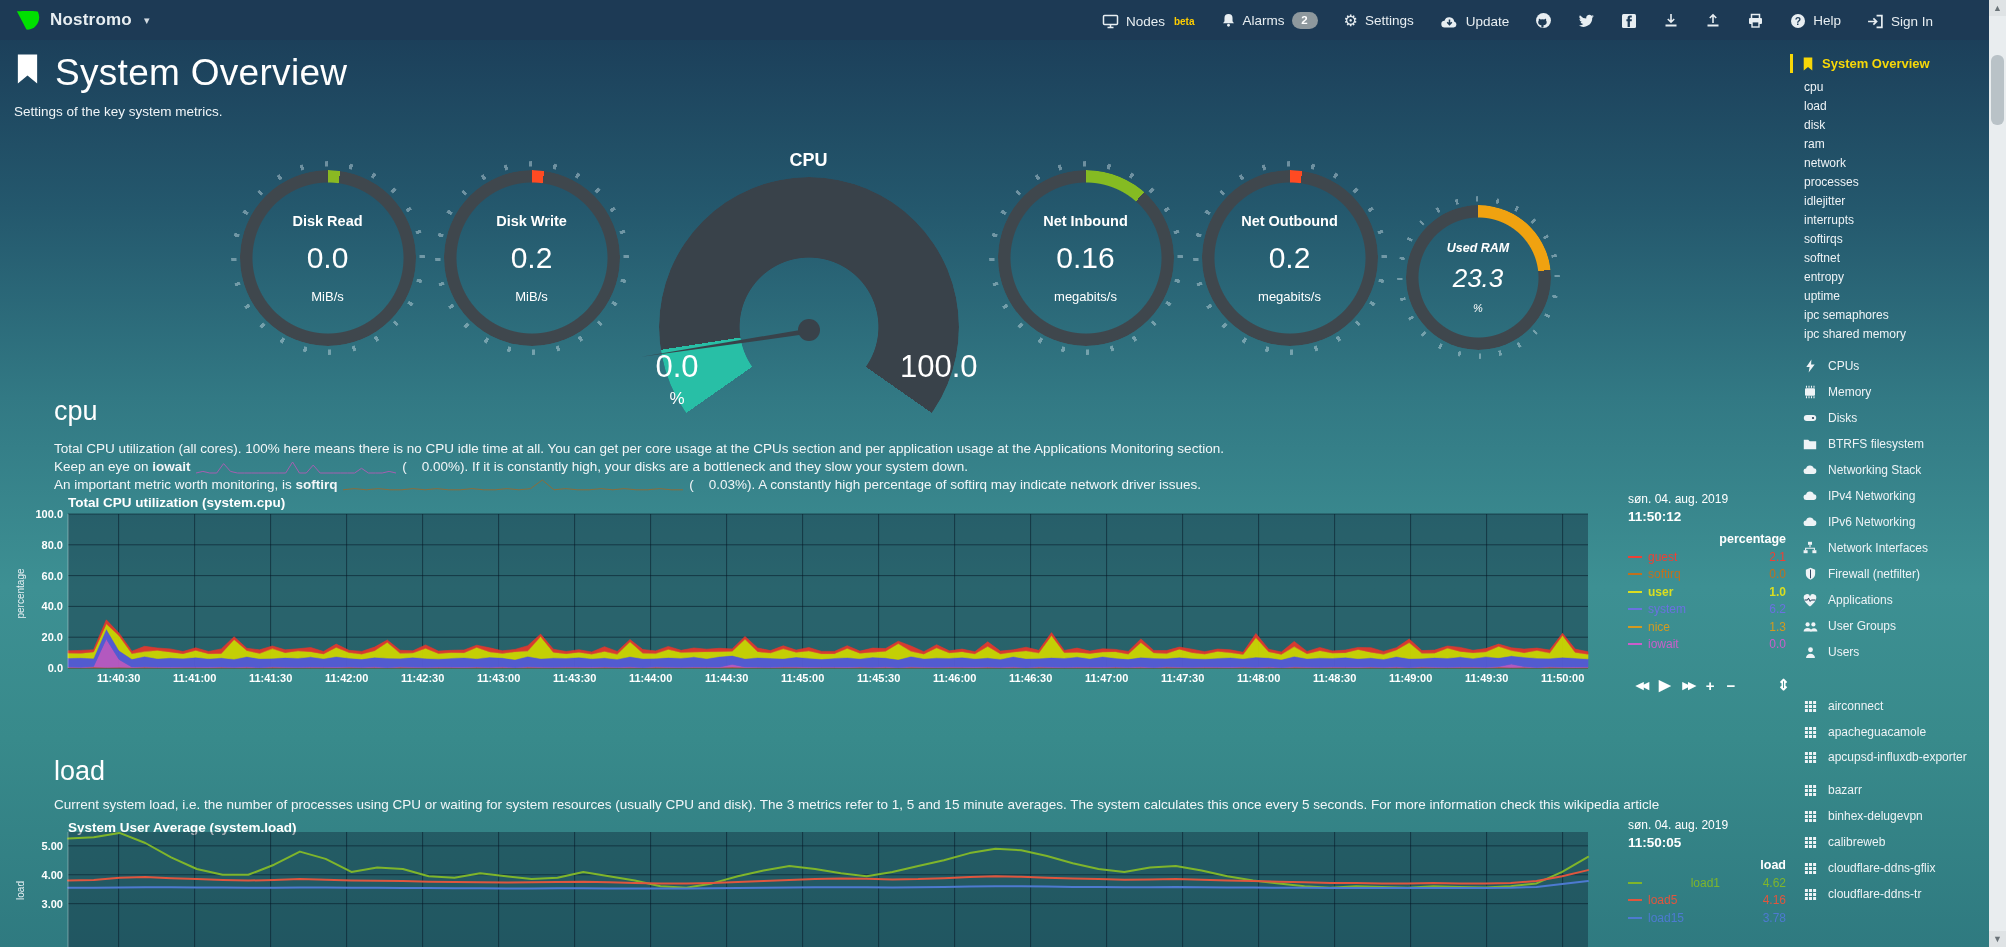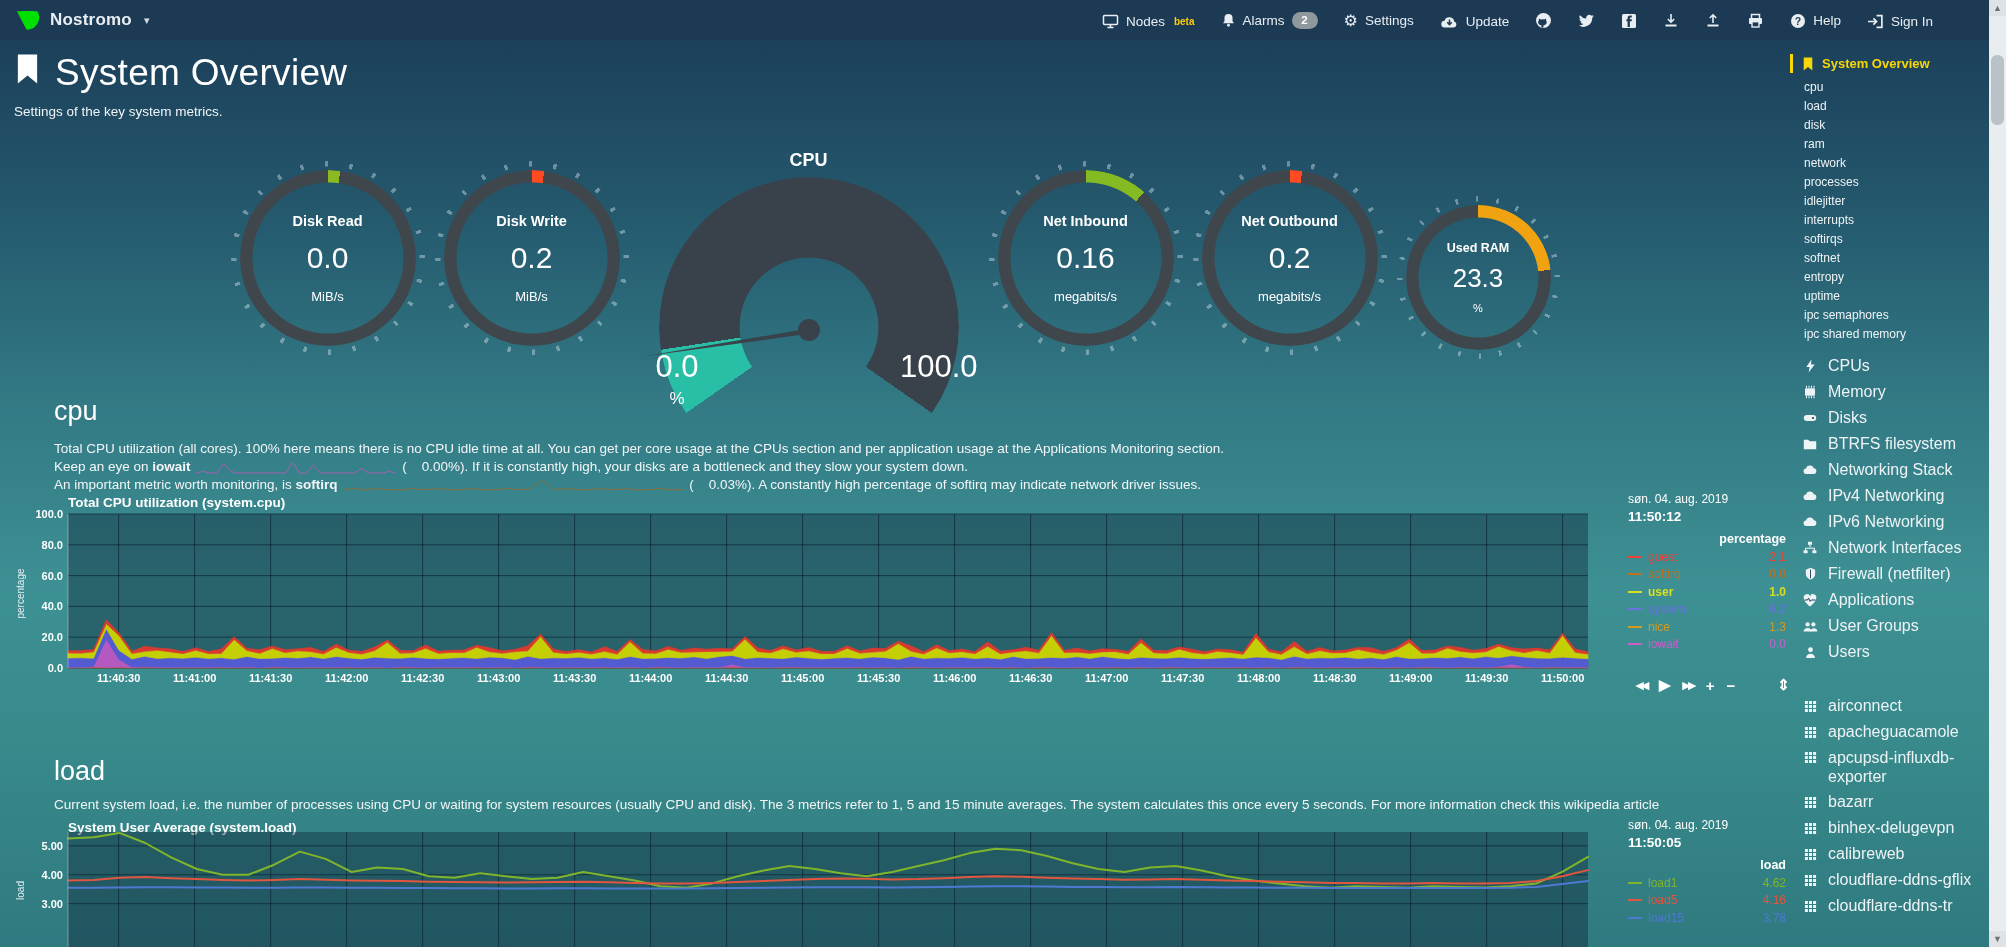--- a/index.html
+++ b/index.html
@@ -21,21 +21,21 @@
   .sb-thumb{position:absolute;left:2px;right:2px;top:55px;height:70px;background:#b9c2c7;border-radius:6px;}
   .sb-arrow{position:absolute;left:0;width:17px;height:16px;color:#6a7378;font-size:9px;text-align:center;line-height:16px;background:#dfe3e5;}
   .sb-up{top:0;} .sb-down{bottom:0;}
   
   .sidebar{position:absolute;top:40px;right:17px;width:199px;bottom:42px;z-index:10;color:#eef3f6;padding-left:12px;box-sizing:border-box;}
   .s-active{display:flex;align-items:center;gap:8px;color:#f7d708;font-weight:bold;font-size:13px;margin-top:16px;position:relative;cursor:pointer;}
   .s-active .bar{position:absolute;left:-12px;top:-2px;bottom:-2px;width:3px;background:#f7d708;}
   .s-sub{font-size:12px;line-height:19px;padding-left:2px;cursor:pointer;}
   .s-subs{margin-top:7px;}
   .s-items{margin-top:9px;}
-  .s-item{display:flex;align-items:center;gap:10px;font-size:16px;height:26px;cursor:pointer;white-space:nowrap;}
+  .s-item{display:flex;align-items:center;gap:10px;font-size:12px;height:26px;cursor:pointer;white-space:nowrap;}
   .s-item.wrap{height:auto;min-height:26px;align-items:flex-start;padding:3px 0;}
   .s-ic{width:16px;display:inline-flex;justify-content:center;flex:none;}
   .s-ic svg{display:block;}
   
   .main{position:absolute;top:40px;left:0;width:1790px;bottom:42px;color:#fff;}
   .hero{position:absolute;top:10px;left:14px;}
   .hero-row{display:flex;align-items:flex-start;gap:14px;}
   .hero-title{font-size:37px;font-weight:normal;letter-spacing:.3px;margin-top:2px;}
   .hero-sub{font-size:13.5px;margin-top:10px;color:#f0f5f8;}
   
@@ -46,21 +46,21 @@
      background:repeating-conic-gradient(rgba(225,238,244,0) 0deg 13deg, rgba(225,238,244,.4) 13deg 15deg);
      -webkit-mask:radial-gradient(farthest-side,transparent calc(100% - 6px),#000 calc(100% - 5px));
      mask:radial-gradient(farthest-side,transparent calc(100% - 6px),#000 calc(100% - 5px));}
   .pie .ring{position:absolute;inset:0;border-radius:50%;background:#3f474d;
      -webkit-mask:radial-gradient(farthest-side,transparent calc(100% - 13px),#000 calc(100% - 12px));
      mask:radial-gradient(farthest-side,transparent calc(100% - 13px),#000 calc(100% - 12px));}
   .pie .content{position:absolute;inset:13px;display:flex;flex-direction:column;align-items:center;justify-content:center;text-align:center;}
   .p-title{font-size:14.5px;font-weight:bold;margin-bottom:12px;}
   .p-value{font-size:30px;}
   .p-units{font-size:13px;margin-top:14px;}
-  .pie.small{width:145px;height:145px;}
+  .pie.small{width:145px;height:145px;font-style:italic;}
   .pieblock.ram{margin-top:57px;}
   .pie.small .p-title{font-size:12.5px;margin-bottom:8px;}
   .pie.small .p-value{font-size:26px;}
   .pie.small .p-units{font-size:11px;margin-top:8px;}
   
   .gaugeblock{width:322px;text-align:center;}
   .g-title{font-size:18px;font-weight:bold;margin-top:2px;margin-bottom:2px;}
   .gauge-wrap{position:relative;width:322px;height:232px;}
   .cpu-arc{position:absolute;left:11px;top:4px;width:300px;height:300px;border-radius:50%;
      -webkit-mask:radial-gradient(farthest-side,transparent 0 46%,#000 46.5%);
@@ -455,21 +455,21 @@
         <path d="M40.0 55.8 L65.8 55.8 L91.5 55.5 L117.3 55.2 L143.1 55.2 L168.8 55.5 L194.6 55.5 L220.3 55.8 L246.1 55.8 L271.9 55.5 L297.6 55.5 L323.4 55.8 L349.2 55.8 L374.9 56.1 L400.7 56.1 L426.4 56.3 L452.2 56.3 L478.0 56.6 L503.7 56.6 L529.5 56.3 L555.3 56.3 L581.0 56.6 L606.8 56.6 L632.5 56.6 L658.3 56.6 L684.1 56.3 L709.8 56.1 L735.6 55.8 L761.4 55.5 L787.1 55.2 L812.9 55.2 L838.6 55.2 L864.4 55.5 L890.2 55.2 L915.9 54.9 L941.7 54.6 L967.5 54.3 L993.2 54.3 L1019.0 54.6 L1044.7 54.9 L1070.5 54.9 L1096.3 55.2 L1122.0 55.2 L1147.8 54.9 L1173.6 55.2 L1199.3 55.5 L1225.1 55.5 L1250.8 55.8 L1276.6 55.8 L1302.4 56.1 L1328.1 56.1 L1353.9 56.1 L1379.7 56.1 L1405.4 56.1 L1431.2 56.1 L1456.9 56.1 L1482.7 55.8 L1508.5 54.9 L1534.2 52.0 L1560.0 49.1" fill="none" stroke="#4d7ad0" stroke-width="2" stroke-linejoin="round" stroke-linecap="round"></path>
         <line x1="40" x2="40" y1="0" y2="115" stroke="rgba(255,255,255,0.35)"></line>
       </svg>
 
     <div class="legend" style="top:778px;">
       <div class="l-date">søn. 04. aug. 2019</div>
       <div class="l-time">11:50:05</div>
       <div class="l-unit">load</div>
       <div class="lrow">
         <span class="lswatch" style="background: rgb(127, 181, 43);"></span>
-        <span class="lname" style="color: rgb(127, 181, 43);">load1</span>
+        <span class="lname" style="color: rgb(127, 181, 43); text-align: center;">load1</span>
         <span class="lval" style="color: rgb(127, 181, 43);">4.62</span>
       </div>
       <div class="lrow">
         <span class="lswatch" style="background: rgb(224, 86, 62);"></span>
         <span class="lname" style="color: rgb(224, 86, 62);">load5</span>
         <span class="lval" style="color: rgb(224, 86, 62);">4.16</span>
       </div>
       <div class="lrow">
         <span class="lswatch" style="background: rgb(77, 122, 208);"></span>
         <span class="lname" style="color: rgb(77, 122, 208);">load15</span>

